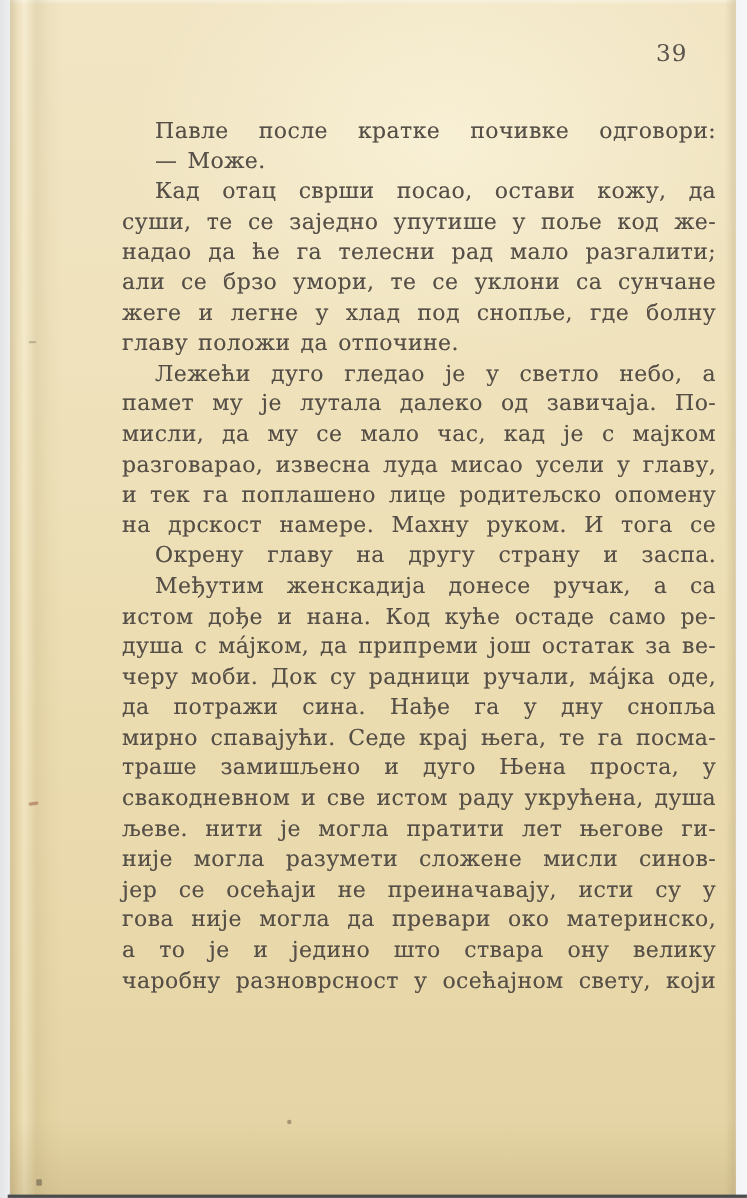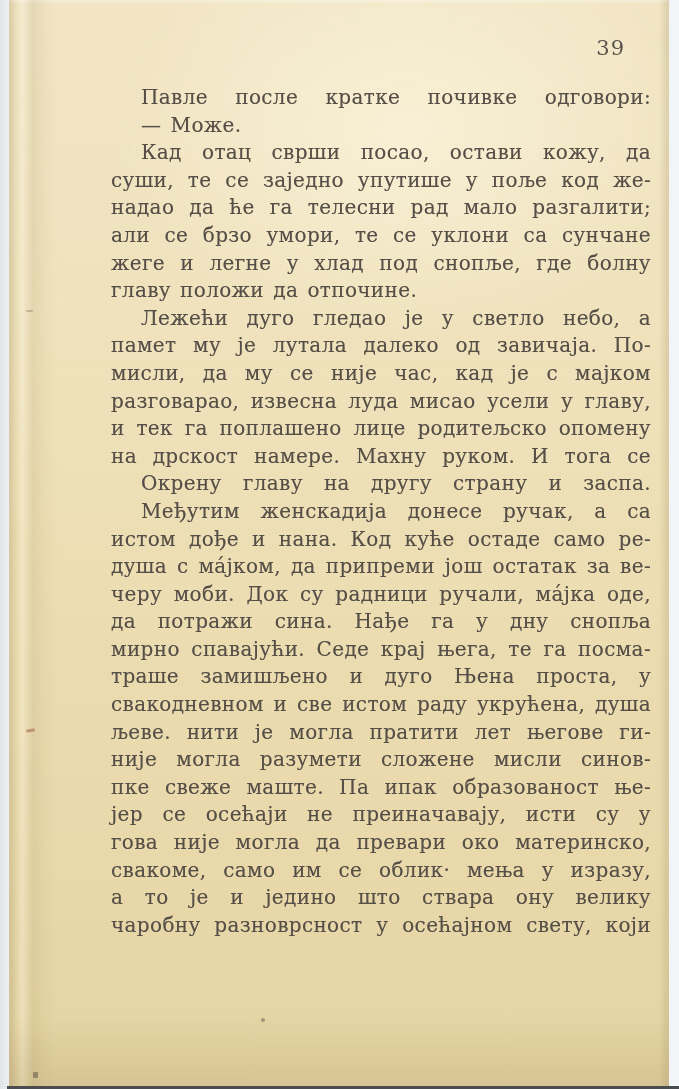--- a/index.html
+++ b/index.html
@@ -44,21 +44,21 @@
   }
   .page-number {
     position: absolute;
     top: 36px; right: 44px;
     font-size: 21px;
     letter-spacing: 1px;
     color: #59534b;
   }
   .textblock {
     position: absolute;
-    left: 111px; top: 84px;
+    left: 111px; top: 105px;
     width: 540px;
     color: #564f47;
     font-size: 20px;
     letter-spacing: 0.35px;
     word-spacing: 2.5px;
     text-shadow: 0 0 0.6px rgba(86,79,71,0.45);
   }
   .ln {
     height: 27.6px;
     line-height: 27.6px;
@@ -106,39 +106,37 @@
     <div class="ln ind j">Павле после кратке почивке одговори:</div>
     <div class="ln ind">— Може.</div>
     <div class="ln ind j">Кад отац сврши посао, остави кожу, да</div>
     <div class="ln j">суши, те се заједно упутише у поље код же-</div>
     <div class="ln j">надао да ће га телесни рад мало разгалити;</div>
     <div class="ln j">али се брзо умори, те се уклони са сунчане</div>
     <div class="ln j">жеге и легне у хлад под снопље, где болну</div>
     <div class="ln">главу положи да отпочине.</div>
     <div class="ln ind j">Лежећи дуго гледао је у светло небо, а</div>
     <div class="ln j">памет му је лутала далеко од завичаја. По-</div>
-    <div class="ln j">мисли, да му се није час, кад је с мајком</div>
+    <div class="ln j">мисли, да му се мало час, кад је с мајком</div>
     <div class="ln j">разговарао, извесна луда мисао усели у главу,</div>
     <div class="ln j">и тек га поплашено лице родитељско опомену</div>
     <div class="ln j">на дрскост намере. Махну руком. И тога се</div>
     <div class="ln ind j">Окрену главу на другу страну и заспа.</div>
     <div class="ln ind j">Међутим женскадија донесе ручак, а са</div>
     <div class="ln j">истом дође и нана. Код куће остаде само ре-</div>
     <div class="ln j">душа с ма́јком, да припреми још остатак за ве-</div>
     <div class="ln j">черу моби. Док су радници ручали, ма́јка оде,</div>
     <div class="ln j">да потражи сина. Нађе га у дну снопља</div>
     <div class="ln j">мирно спавајући. Седе крај њега, те га посма-</div>
     <div class="ln j">траше замишљено и дуго Њена проста, у</div>
     <div class="ln j">свакодневном и све истом раду укрућена, душа</div>
     <div class="ln j">љеве. нити је могла пратити лет његове ги-</div>
     <div class="ln j">није могла разумети сложене мисли синов-</div>
-    <div class="ln j">пке свеже маште. Па ипак образованост ње-</div>
     <div class="ln j">јер се осећаји не преиначавају, исти су у</div>
     <div class="ln j">гова није могла да превари око материнско,</div>
-    <div class="ln j">свакоме, само им се облик· мења у изразу,</div>
     <div class="ln j">а то је и једино што ствара ону велику</div>
     <div class="ln j">чаробну разноврсност у осећајном свету, који</div>
   </div>
 
   <div class="speck-c"></div>
   <div class="speck-b"></div>
   <div class="scan-edge-line"></div>
 </div>
 
 </body></html>

